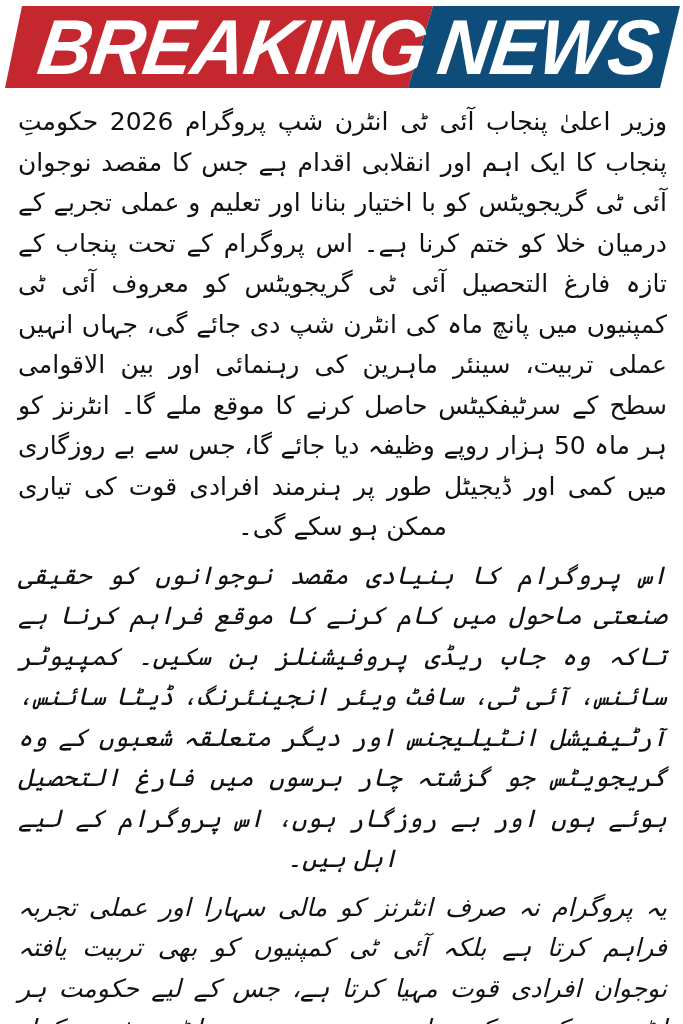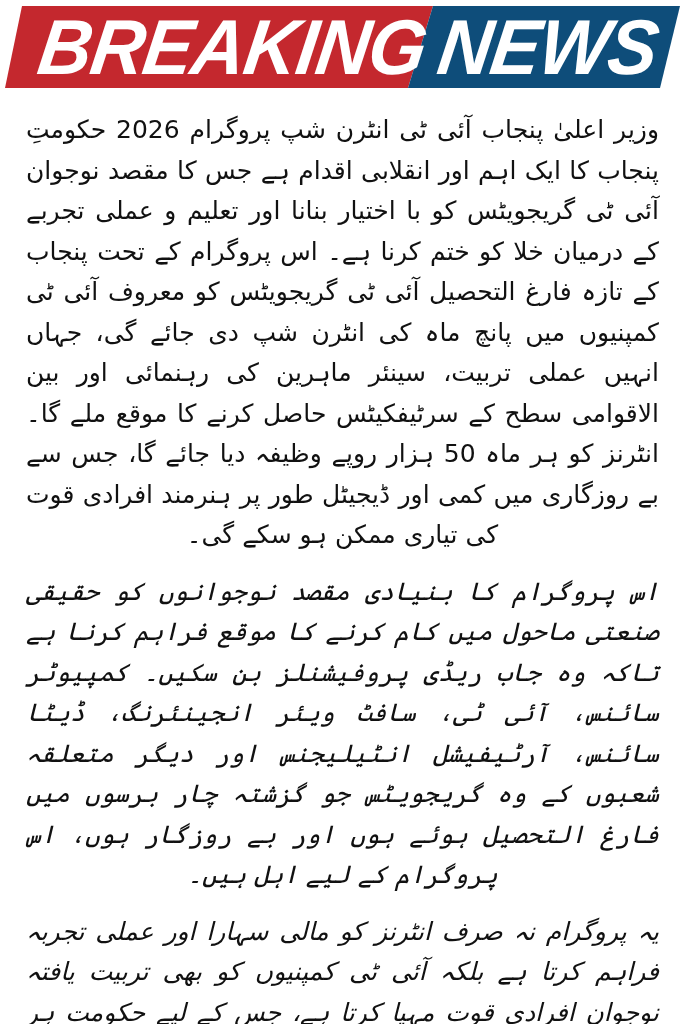--- a/index.html
+++ b/index.html
@@ -8,21 +8,21 @@
     .banner { position: absolute; left: 0; top: 0; width: 683px; height: 92px; }
     .banner svg { display: block; }
     .banner-word { position: absolute; top: 8px; height: 80px; line-height: 80px; color: #ffffff;
       font-family: "Liberation Sans", sans-serif; font-weight: bold; font-style: italic;
       font-size: 74px; letter-spacing: -1px; white-space: nowrap; transform: skewX(-8deg) scaleY(1.05); }
     .banner-word.red { left: 30px; width: 405px; text-align: center; }
     .banner-word.blue { left: 428px; width: 240px; text-align: center; }
 
     .article { position: absolute; left: 10px; top: 94px; width: 665px; direction: rtl;
       font-family: "DejaVu Sans", sans-serif; color: #111111; }
-    .para { margin: 16px; font-size: 25px; line-height: 40.5px; text-align: justify; text-align-last: center; font-weight: 500; }
+    .para { margin: 8px; font-size: 25px; line-height: 40.5px; text-align: justify; text-align-last: center; font-weight: 500; }
     .para + .para { margin-top: 0; font-style: italic; }
   </style>
 </head>
 <body>
 
 <div class="banner">
   <svg width="683" height="92" viewBox="0 0 683 92">
     <polygon points="22,6 433,6 408,88 5,88" fill="#c4282e"></polygon>
     <polygon points="433,6 680,6 660,88 408,88" fill="#0e4d7a"></polygon>
   </svg>

